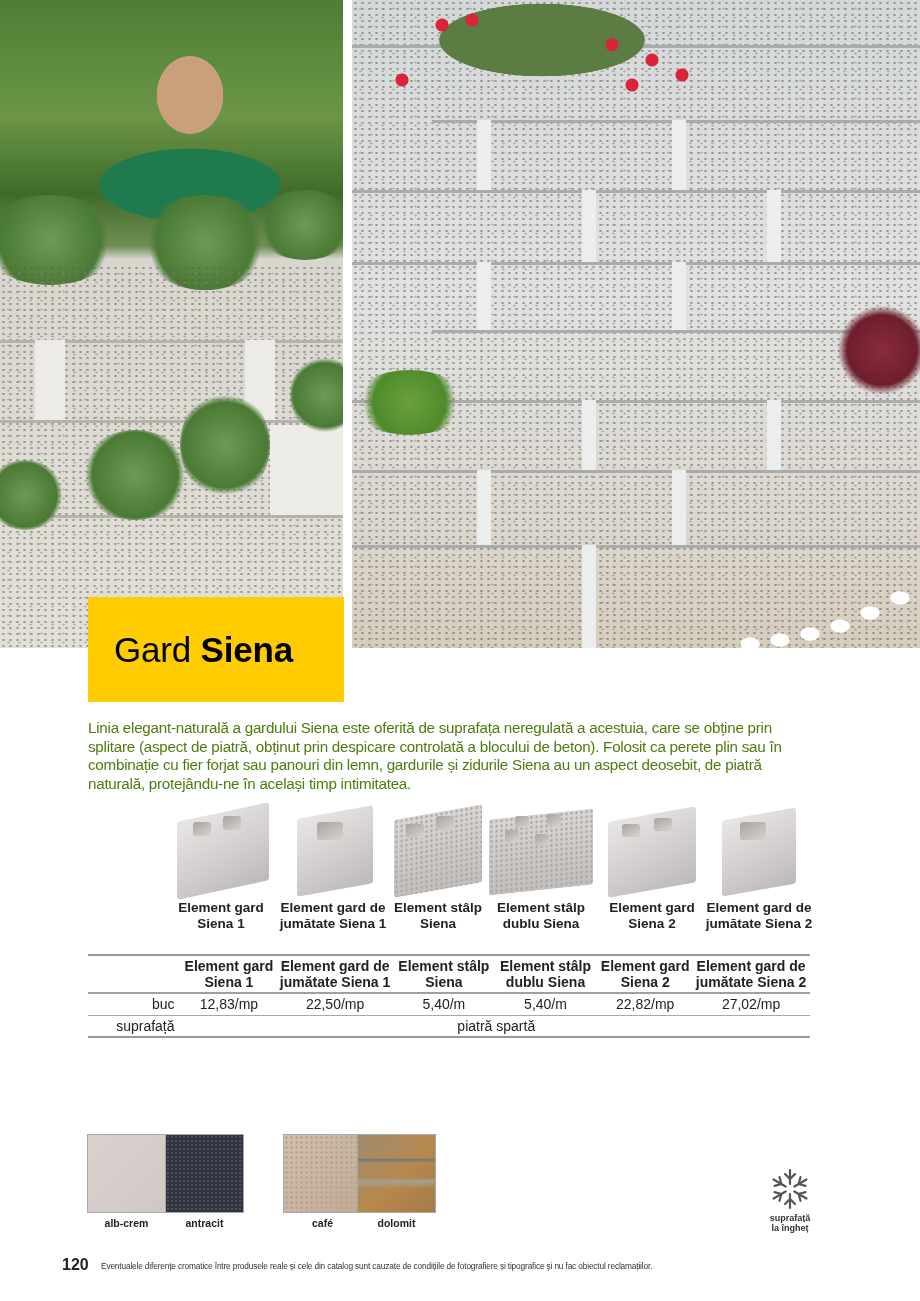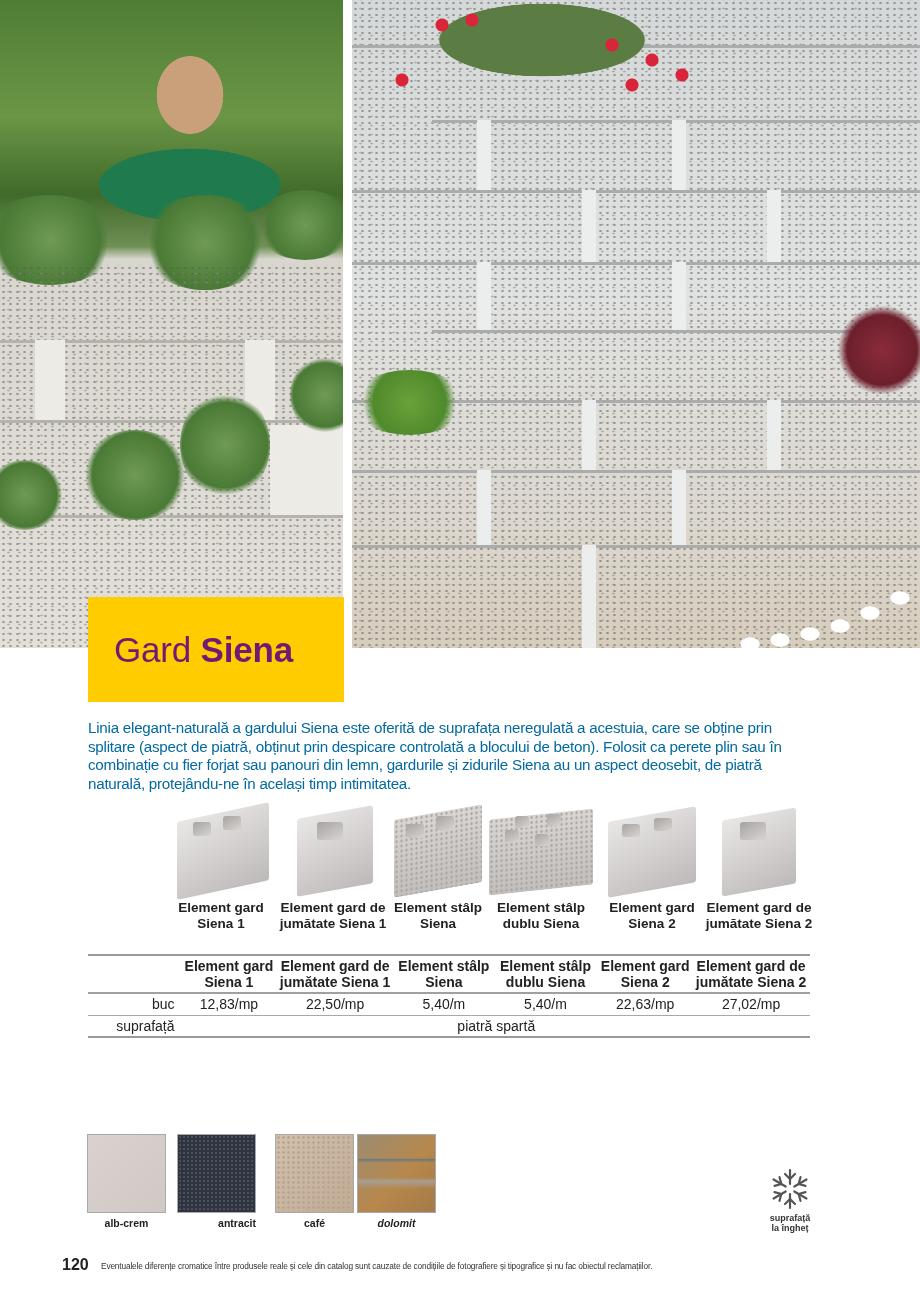--- a/index.html
+++ b/index.html
@@ -49,25 +49,25 @@
       radial-gradient(ellipse 10px 7px at 240px 20px, #fff 0 90%, transparent),
       radial-gradient(ellipse 10px 7px at 210px 35px, #fff 0 90%, transparent),
       radial-gradient(ellipse 10px 7px at 180px 48px, #fff 0 90%, transparent),
       radial-gradient(ellipse 10px 7px at 150px 56px, #fff 0 90%, transparent),
       radial-gradient(ellipse 10px 7px at 120px 62px, #fff 0 90%, transparent),
       radial-gradient(ellipse 10px 7px at 90px 66px, #fff 0 90%, transparent);
   }
 
   
   .title-box { position:absolute; left:88px; top:597px; width:256px; height:105px; background:#ffcc00; }
-  .title-box h1 { position:absolute; left:26px; top:33px; font-size:35px; font-weight:normal; color:#701a75; letter-spacing:-0.2px; white-space:nowrap; }
+  .title-box h1 { position:absolute; left:26px; top:33px; font-size:35px; font-weight:normal; color:#000000; letter-spacing:-0.2px; white-space:nowrap; }
   .title-box h1 b { font-weight:bold; }
 
   
-  .intro { position:absolute; left:88px; top:719px; width:730px; font-size:15.2px; line-height:18.6px; color:#0369a1; letter-spacing:-0.25px; }
+  .intro { position:absolute; left:88px; top:719px; width:730px; font-size:15.2px; line-height:18.6px; color:#4d7c0f; letter-spacing:-0.25px; }
 
   
   .products { position:absolute; left:166px; top:808px; width:650px; height:130px; }
   .product { position:absolute; top:0; text-align:center; }
   .product .block { position:relative; margin:0 auto; height:82px; }
   .product .label { font-size:13.5px; font-weight:bold; line-height:15.5px; color:#222; margin-top:10px; white-space:nowrap; }
   .blk { position:absolute; background: linear-gradient(160deg, #e9e7e6, #cfcccb 60%, #bdb9b8); border-radius:3px; }
   .blk-face { position:absolute; background: radial-gradient(#a9a5a3 1px, transparent 1.5px) 0 0/5px 5px, linear-gradient(180deg,#d9d6d4,#c2bebc); border-radius:3px; }
   .hole { position:absolute; background: linear-gradient(150deg, #a7a3a1, #d7d4d2); border-radius:3px; }
 
@@ -225,44 +225,44 @@
       <th style="width:118px;"><span>Element gard de</span><br><span>jumătate Siena 2</span></th>
     </tr>
   </thead>
   <tbody>
     <tr>
       <td class="rowlabel">buc</td>
       <td>12,83/mp</td>
       <td>22,50/mp</td>
       <td>5,40/m</td>
       <td>5,40/m</td>
-      <td>22,63/mp</td>
+      <td>22,82/mp</td>
       <td>27,02/mp</td>
     </tr>
     <tr>
       <td class="rowlabel">suprafață</td>
       <td colspan="6">piatră spartă</td>
     </tr>
   </tbody>
 </table>
 
 <div class="swatches">
   <div class="swatch" style="left:0;">
     <div class="tile tile-alb"></div>
     <div class="name">alb-crem</div>
   </div>
-  <div class="swatch" style="left:90px;text-align:right;">
+  <div class="swatch" style="left:78px;">
     <div class="tile tile-antracit"></div>
     <div class="name">antracit</div>
   </div>
-  <div class="swatch" style="left:188px;">
+  <div class="swatch" style="left:196px;">
     <div class="tile tile-cafe"></div>
     <div class="name">café</div>
   </div>
-  <div class="swatch" style="left:270px;font-style:italic;">
+  <div class="swatch" style="left:270px;">
     <div class="tile tile-dolomit"></div>
     <div class="name">dolomit</div>
   </div>
 </div>
 
 <div class="frost">
   <svg width="40" height="42" viewBox="-20 -21 40 42" fill="none" stroke="#555" stroke-width="2.2" stroke-linecap="round">
     <g>
       <line x1="0" y1="-19" x2="0" y2="-5"></line>
         <polyline points="-5,-15 0,-10 5,-15"></polyline>

